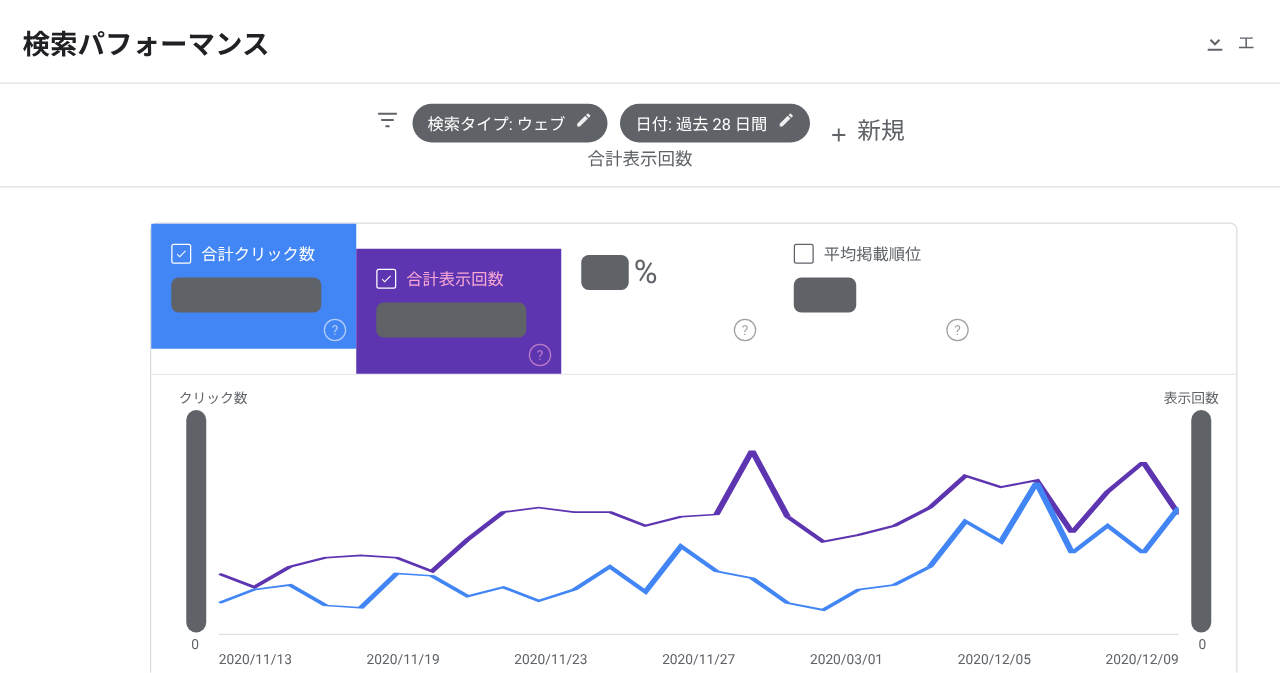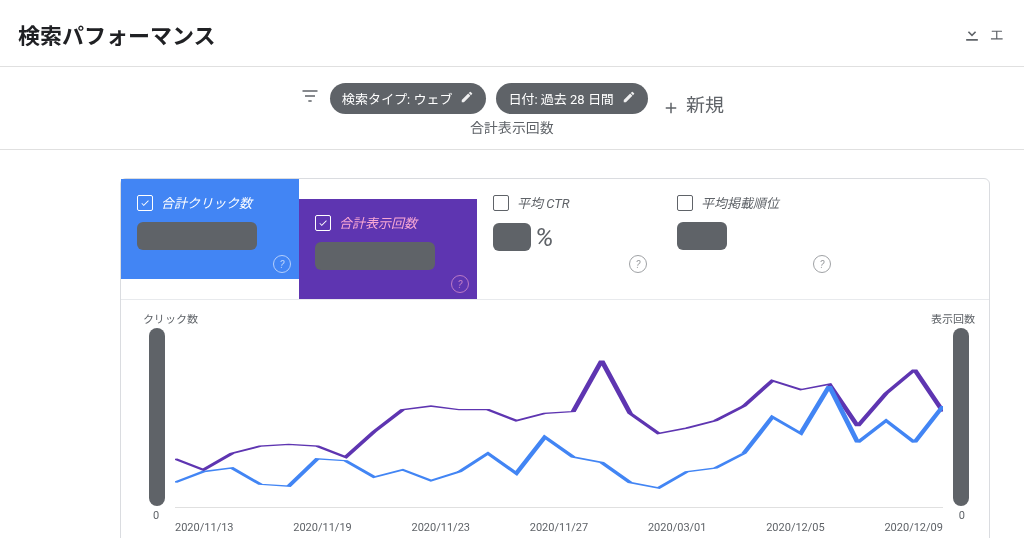--- a/index.html
+++ b/index.html
@@ -79,26 +79,25 @@
     box-sizing: border-box;
     padding-bottom: 8px;
   }
   .metrics {
     display: flex;
     gap: 0;
     border-bottom: 1px solid #e8eaed;
   }
   .metric {
     position: relative;
-    width: 178px;
+    width: 164px;
     height: 100px;
     padding: 14px 16px 8px 16px;
     box-sizing: border-box;
     color: #5f6368;
-    font-style: italic;
   }
   .metric.active-blue   { background:#4285f4; color:#fff; }
   .metric.active-purple { background:#5e35b1; color:#f9a8d4;margin-top:20px; }
   .metric .row1 {
     display:flex; align-items:center; gap:8px;
     font-size: 13px;
   }
   .metric .check {
     width:14px; height:14px; border:1.5px solid currentColor; border-radius:2px;
     display:inline-flex; align-items:center; justify-content:center;
@@ -237,24 +236,20 @@
         </span>
         <span>合計表示回数</span>
       </div>
       <div class="value">
           <div class="redact" style="width:120px;"></div>
         </div>
       <span class="q">?</span>
     </div>
 
     <div class="metric">
-      <div class="row1">
-        <span class="check"></span>
-        <span>平均 CTR</span>
-      </div>
       <div class="value pct">
         <span class="redact small"></span>
         <span>%</span>
       </div>
       <span class="q">?</span>
     </div>
 
     <div class="metric" style="margin-left:6px;">
       <div class="row1">
         <span class="check"></span>

